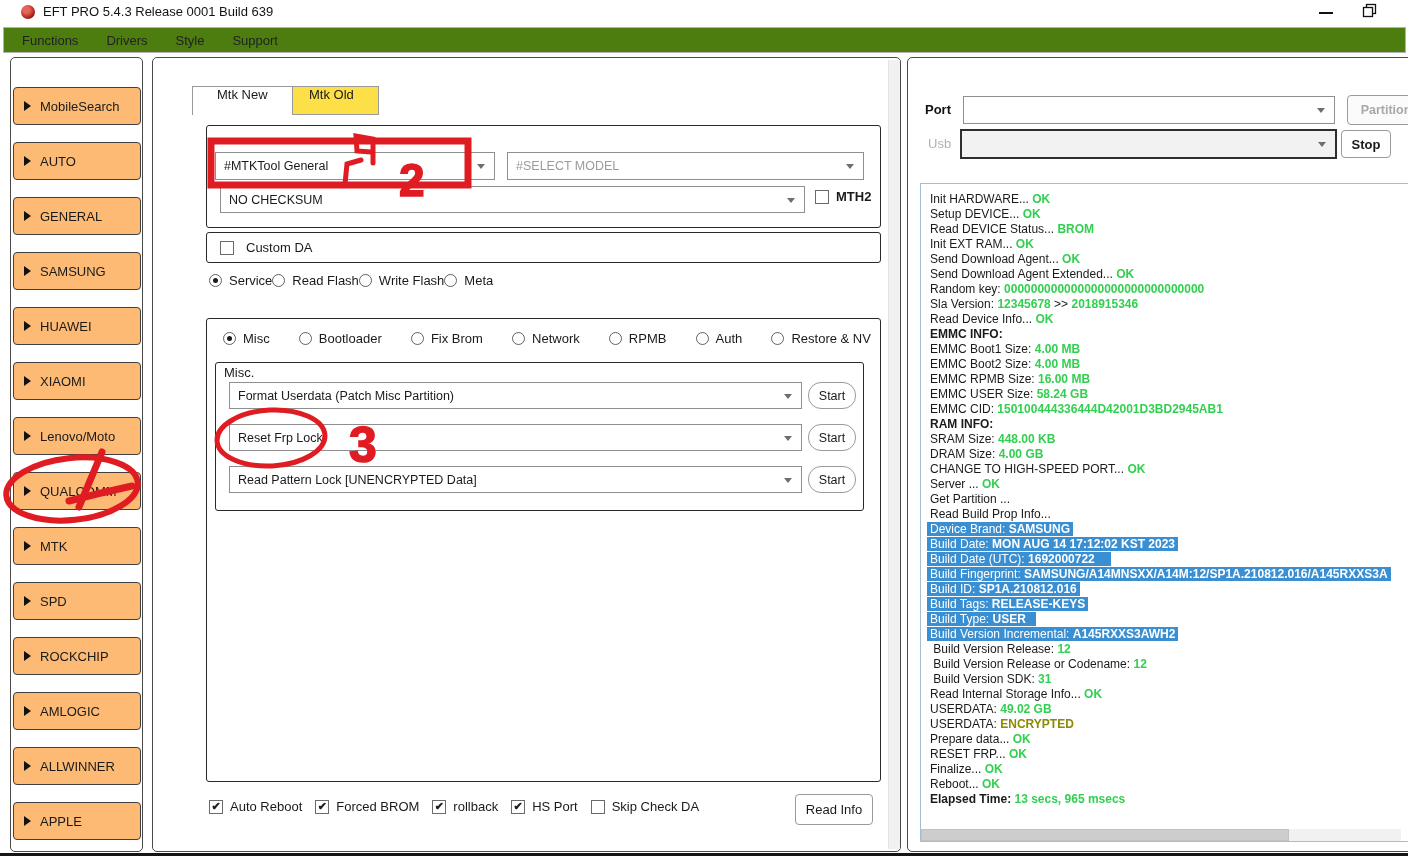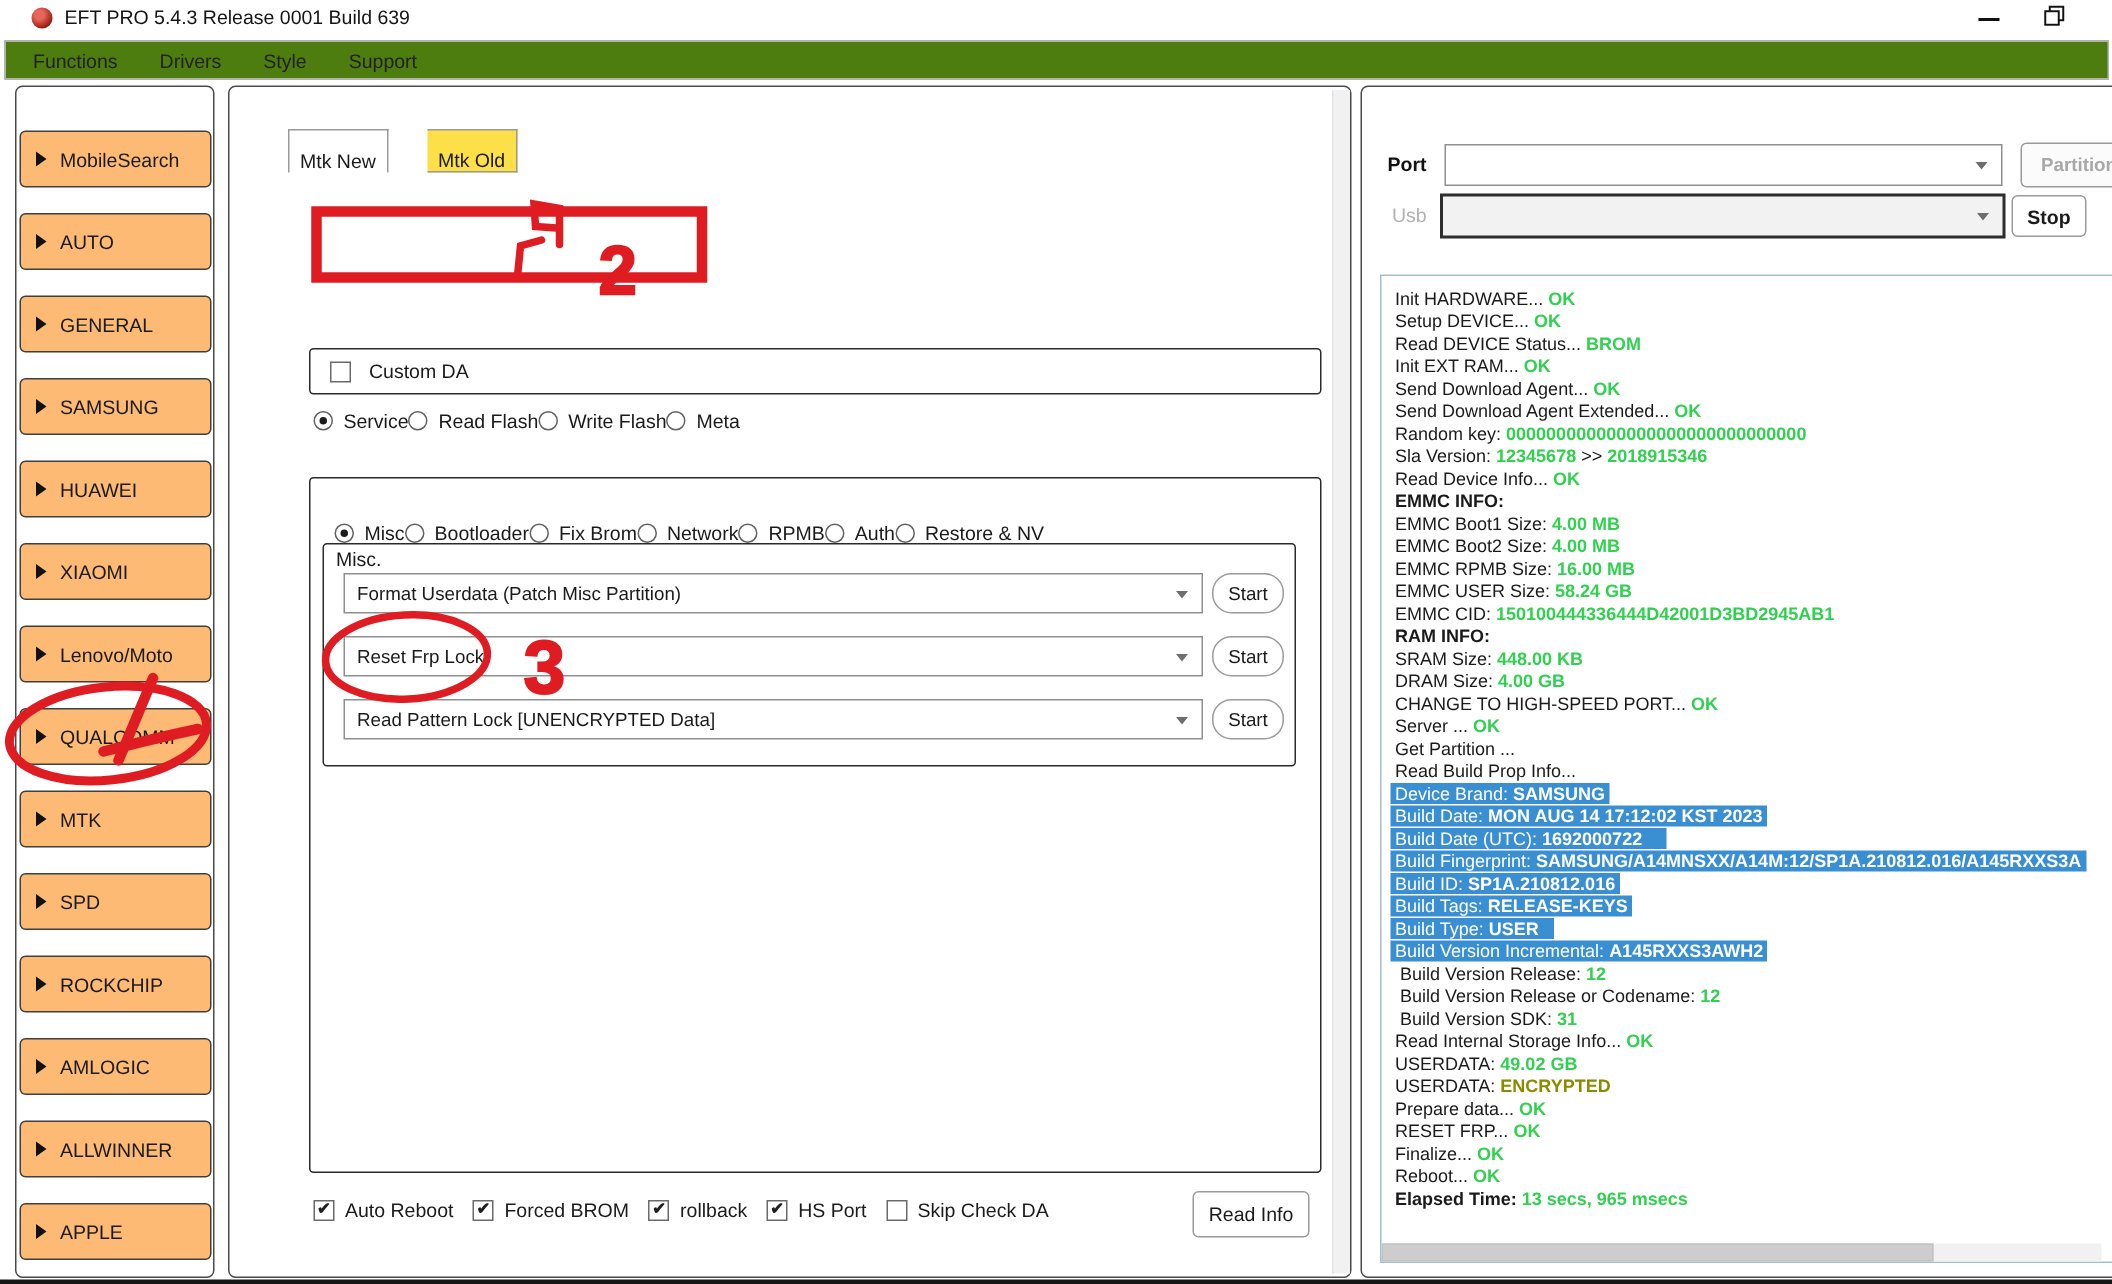--- a/index.html
+++ b/index.html
@@ -22,22 +22,22 @@
   .sidebar{left:10px;top:57px;width:133px;height:795px}
   .center-panel{left:152px;top:57px;width:749px;height:795px}
   .right-panel{left:907px;top:57px;width:506px;height:795px}
   .bottom-edge{position:absolute;left:0;top:853px;width:1408px;height:3px;background:#161616}
   
   .side-list{position:absolute;left:2px;top:29px;width:128px;display:flex;flex-direction:column;gap:17px}
   .side-btn{height:38px;box-sizing:border-box;border:1px solid #3f3f3f;border-radius:4px;background:#fdba74;
             display:flex;align-items:center;padding-left:10px;gap:9px;font-size:13px;color:#1a1a1a;cursor:default}
   .tri{width:0;height:0;border-top:5px solid transparent;border-bottom:5px solid transparent;border-left:7px solid #111;flex:none}
   
-  .tab{position:absolute;top:28px;height:29px;box-sizing:border-box;display:flex;align-items:flex-end;
-       padding:0 7px;font-size:13px;border:1px solid #9a9a9a}
+  .tab{position:absolute;top:28px;height:29px;box-sizing:border-box;display:flex;align-items:flex-start;
+       padding:0 24px;font-size:13px;border:1px solid #9a9a9a}
   .tab.active{left:39px;background:#fff;border-bottom:none;z-index:2}
   .tab.inactive{left:132px;background:#fde047;border-left:none}
   
   .gbox{position:absolute;box-sizing:border-box;border:1.5px solid #2a2a2a;border-radius:3px;background:#fff}
   
   .combo{position:absolute;box-sizing:border-box;border:1px solid #8f8f8f;background:#fff;display:flex;
          align-items:center;padding:0 26px 0 8px;font-size:12.5px;white-space:nowrap;overflow:hidden;cursor:default}
   .combo::after{content:"";position:absolute;right:9px;top:50%;margin-top:-2px;
                 border-left:4.5px solid transparent;border-right:4.5px solid transparent;border-top:5px solid #6e6e6e}
   .combo.placeholder{color:#9b9b9b}
@@ -154,20 +154,35 @@
 </div>
 
 <div class="panel center-panel">
   <div class="tab active">
     <span>Mtk New</span>
   </div>
   <div class="tab inactive">
     <span>Mtk Old</span>
   </div>
 
+  <div class="gbox" style="left:53px;top:67px;width:675px;height:103px">
+    <div class="combo" style="left:8px;top:26px;width:280px;height:28px">
+      <span>#MTKTool General</span>
+    </div>
+    <div class="combo placeholder" style="left:300px;top:26px;width:357px;height:28px">
+      <span>#SELECT MODEL</span>
+    </div>
+    <div class="combo" style="left:13px;top:60px;width:585px;height:27px">
+      <span>NO CHECKSUM</span>
+    </div>
+    <div class="ctl-item" style="position:absolute;left:608px;top:63px">
+      <span class="cb"></span>
+      <span style="font-weight:bold">MTH2</span>
+    </div>
+  </div>
 
   <div class="gbox" style="left:53px;top:174px;width:675px;height:31px;display:flex;align-items:center;padding-left:13px;gap:12px">
     <span class="cb"></span>
     <span style="font-size:13px">Custom DA</span>
   </div>
 
   <div style="position:absolute;left:56px;top:215px;display:flex;" id="mode-row">
       <div class="ctl-item">
         <span class="radio sel"></span>
         <span>Service</span>
@@ -180,21 +195,21 @@
         <span class="radio"></span>
         <span>Write Flash</span>
       </div>
       <div class="ctl-item">
         <span class="radio"></span>
         <span>Meta</span>
       </div>
     </div>
 
   <div class="gbox" style="left:53px;top:260px;width:675px;height:464px">
-    <div style="position:absolute;left:16px;top:29px;width:648px;display:flex;" id="cat-row">
+    <div style="position:absolute;left:16px;top:12px;width:648px;display:flex;justify-content:space-between" id="cat-row">
         <div class="ctl-item">
           <span class="radio sel"></span>
           <span>Misc</span>
         </div>
         <div class="ctl-item">
           <span class="radio"></span>
           <span>Bootloader</span>
         </div>
         <div class="ctl-item">
           <span class="radio"></span>

